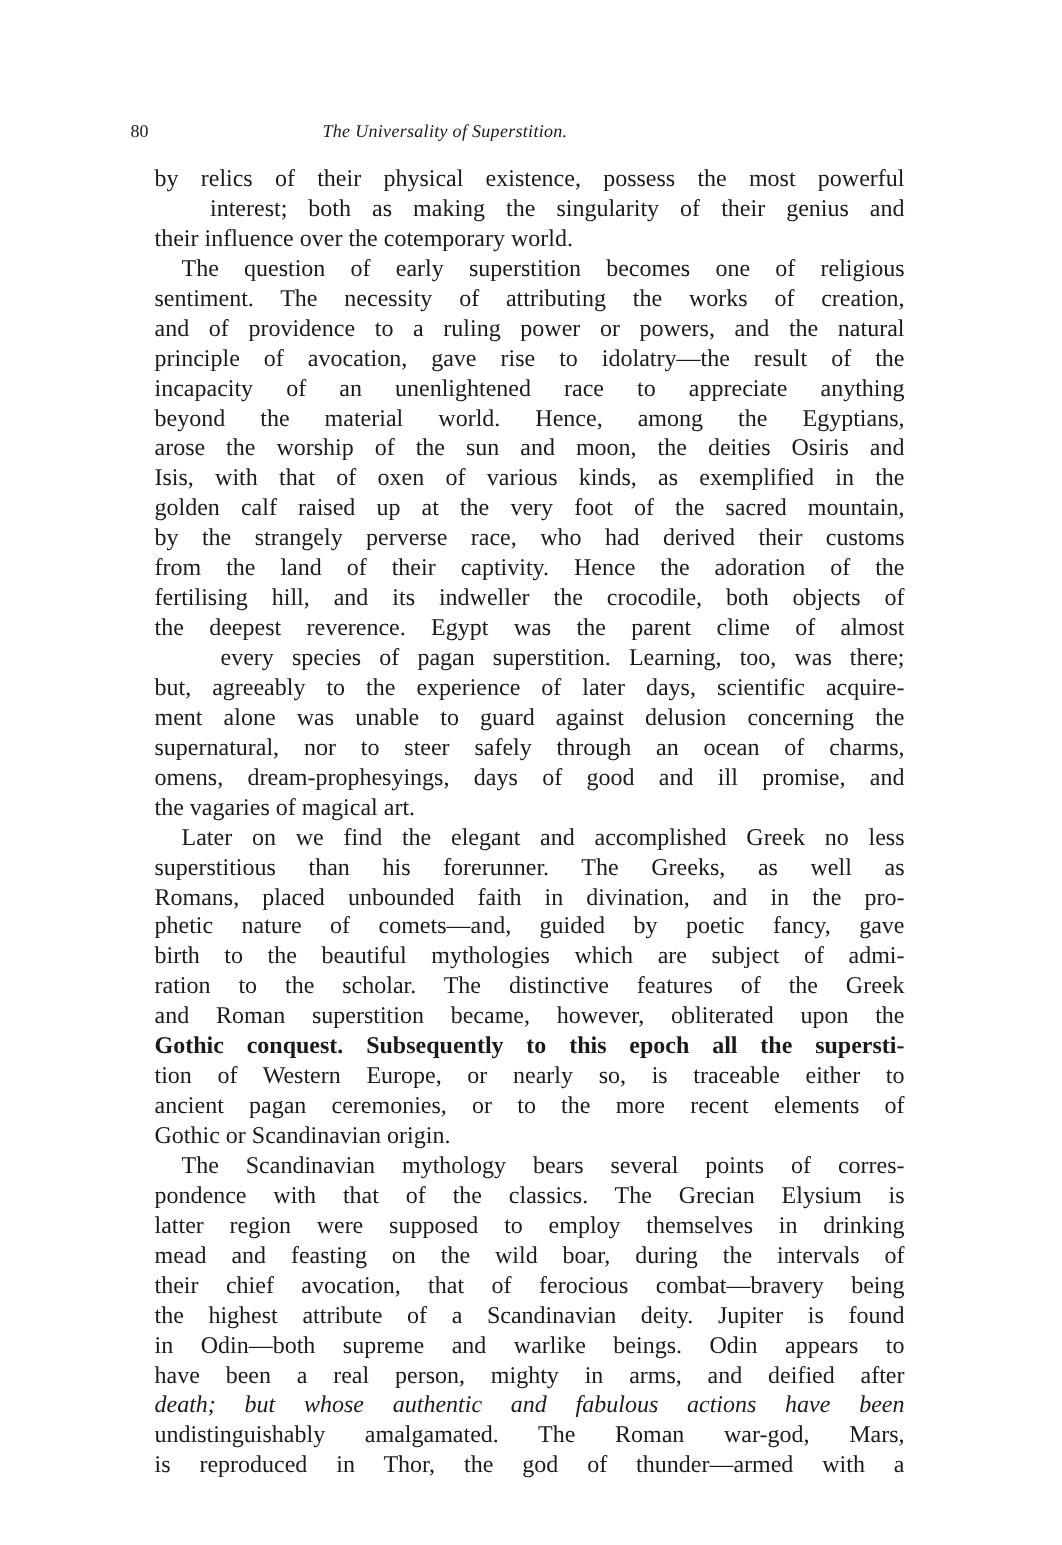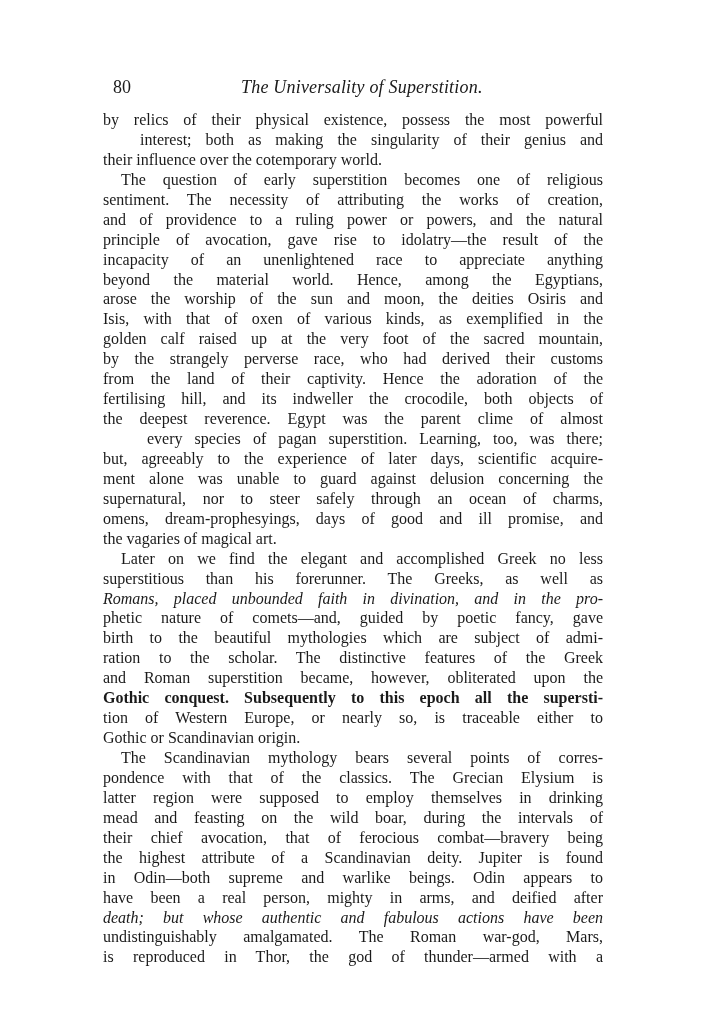--- a/index.html
+++ b/index.html
@@ -15,25 +15,25 @@
       color: #1a1a1a;
       font-family: "Liberation Serif", "DejaVu Serif", serif;
     }
     .page {
       position: absolute;
       left: 0; top: 0;
       width: 708px; height: 1030px;
     }
     .running-head {
       position: absolute;
-      left: 113px;
+      left: 87px;
       top: 76px;
       width: 500px;
       height: 22px;
-      font-size: 18px;
+      font-size: 12px;
       line-height: 22px;
     }
     .page-number {
       position: absolute;
       left: 0;
       top: 0;
     }
     .running-title {
       position: absolute;
       left: 128px;
@@ -91,27 +91,28 @@
       <span class="line" style="white-space: normal; text-align-last: justify;">fertilising hill, and its indweller the crocodile, both objects of</span>
       <span class="line" style="white-space: normal; text-align-last: justify;">the deepest reverence.  Egypt was the parent clime of almost</span>
       <span class="line" style="white-space: normal; text-align-last: justify; margin-left: 44px;">every species of pagan superstition.  Learning, too, was there;</span>
       <span class="line" style="white-space: normal; text-align-last: justify;">but, agreeably to the experience of later days, scientific acquire-</span>
       <span class="line" style="white-space: normal; text-align-last: justify;">ment alone was unable to guard against delusion concerning the</span>
       <span class="line" style="white-space: normal; text-align-last: justify;">supernatural, nor to steer safely through an ocean of charms,</span>
       <span class="line" style="white-space: normal; text-align-last: justify;">omens, dream-prophesyings, days of good and ill promise, and</span>
       <span class="line last">the vagaries of magical art.</span>
       <span class="line indent" style="white-space: normal; text-align-last: justify;">Later on we find the elegant and accomplished Greek no less</span>
       <span class="line" style="white-space: normal; text-align-last: justify;">superstitious than his forerunner.  The Greeks, as well as</span>
-      <span class="line" style="white-space: normal; text-align-last: justify; font-style: italic;">Romans, placed unbounded faith in divination, and in the pro-</span>
+      <span class="line" style="white-space: normal; text-align-last: justify;">Romans, placed unbounded faith in divination, and in the pro-</span>
       <span class="line" style="white-space: normal; text-align-last: justify;">phetic nature of comets—and, guided by poetic fancy, gave</span>
       <span class="line" style="white-space: normal; text-align-last: justify;">birth to the beautiful mythologies which are subject of admi-</span>
       <span class="line" style="white-space: normal; text-align-last: justify;">ration to the scholar.  The distinctive features of the Greek</span>
       <span class="line" style="white-space: normal; text-align-last: justify;">and Roman superstition became, however, obliterated upon the</span>
       <span class="line" style="white-space: normal; text-align-last: justify; font-weight: bold;">Gothic conquest.  Subsequently to this epoch all the supersti-</span>
       <span class="line" style="white-space: normal; text-align-last: justify;">tion of Western Europe, or nearly so, is traceable either to</span>
+      <span class="line" style="white-space: normal; text-align-last: justify;">ancient pagan ceremonies, or to the more recent elements of</span>
       <span class="line last">Gothic or Scandinavian origin.</span>
       <span class="line indent" style="white-space: normal; text-align-last: justify;">The Scandinavian mythology bears several points of corres-</span>
       <span class="line" style="white-space: normal; text-align-last: justify;">pondence with that of the classics.  The Grecian Elysium is</span>
       <span class="line" style="white-space: normal; text-align-last: justify;">latter region were supposed to employ themselves in drinking</span>
       <span class="line" style="white-space: normal; text-align-last: justify;">mead and feasting on the wild boar, during the intervals of</span>
       <span class="line" style="white-space: normal; text-align-last: justify;">their chief avocation, that of ferocious combat—bravery being</span>
       <span class="line" style="white-space: normal; text-align-last: justify;">the highest attribute of a Scandinavian deity.  Jupiter is found</span>
       <span class="line" style="white-space: normal; text-align-last: justify;">in Odin—both supreme and warlike beings.  Odin appears to</span>
       <span class="line" style="white-space: normal; text-align-last: justify;">have been a real person, mighty in arms, and deified after</span>
       <span class="line" style="white-space: normal; text-align-last: justify; font-style: italic;">death; but whose authentic and fabulous actions have been</span>

